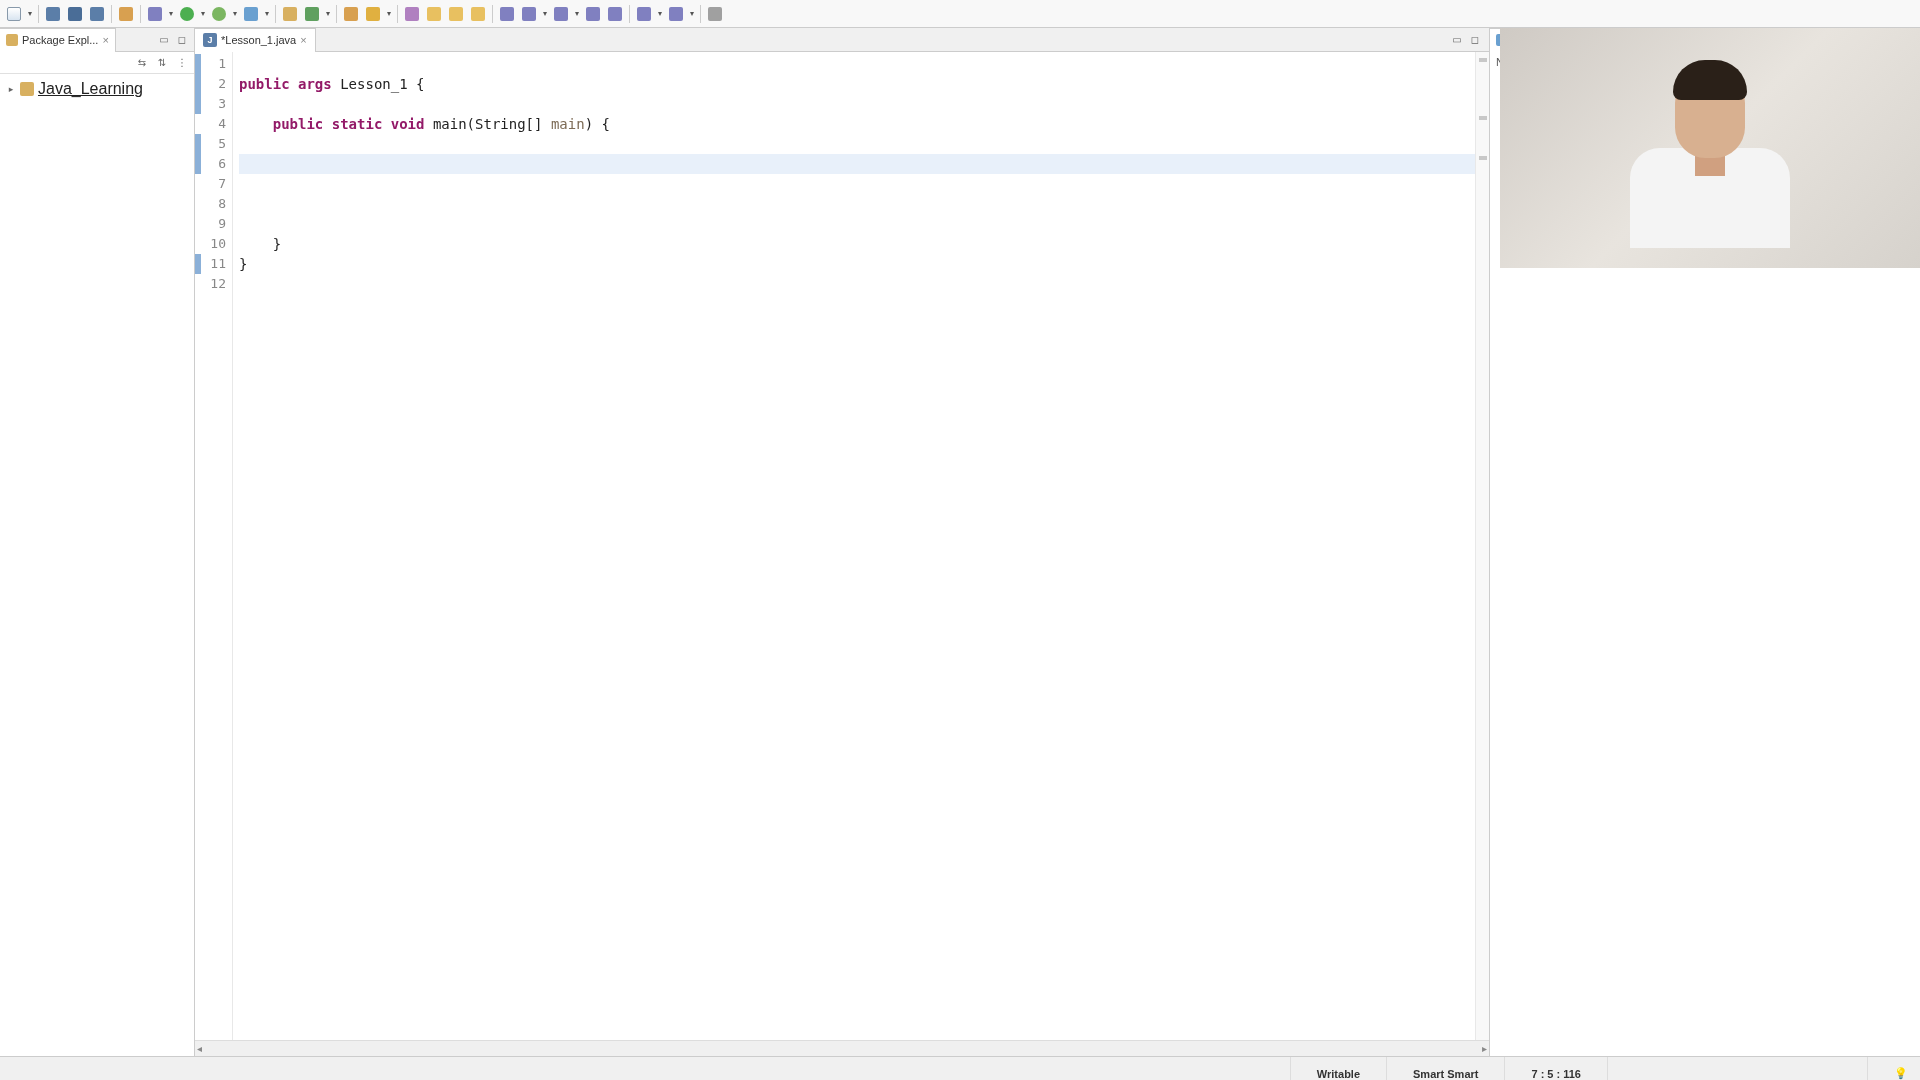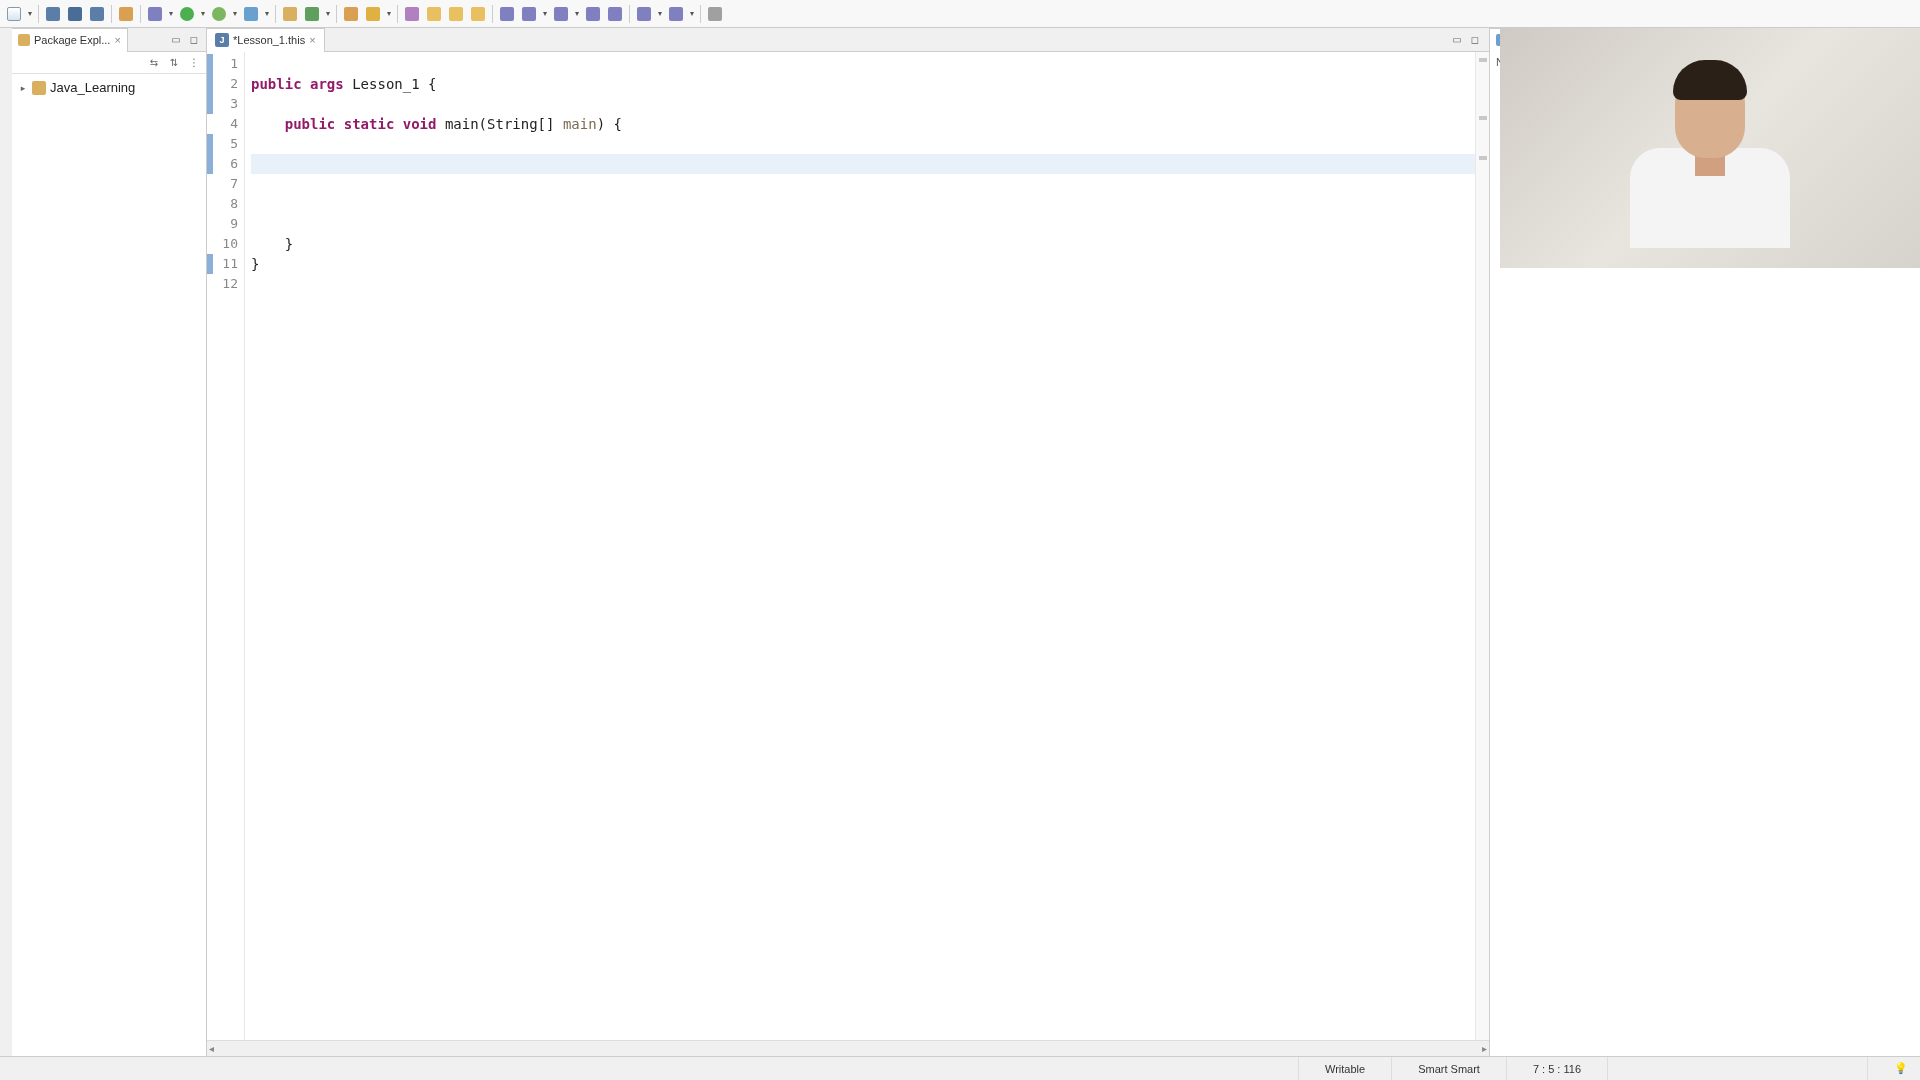--- a/index.html
+++ b/index.html
@@ -49,21 +49,20 @@
   .ic.toggle { background:#e8c060;}
   .ic.nav { background:#8080c0;}
   .ic.pin { background:#a0a0a0;}
 
   
   .main {
     flex: 1;
     display: flex;
     background: #6d28d9;
     position: relative;
-    margin-left: 12px;
   }
   
   .pkg-explorer {
     width: 195px;
     border-right: 1px solid #ccc;
     display: flex; flex-direction: column;
     background: #fff;
   }
   .view-tabbar {
     height: 24px;
@@ -97,21 +96,21 @@
   .tree {
     flex:1; padding:4px 0;
   }
   .tree-item {
     display:flex; align-items:center; gap:4px;
     padding: 2px 6px;
     cursor:pointer;
   }
   .tree-arrow { color:#666; font-size:9px; width:10px; text-align:center;}
   .tree-icon { width:14px; height:14px; background:#d8b060; border-radius:2px; display:inline-block;}
-  .tree-label { font-size:13px; color:#222;}
+  .tree-label { font-size:16px; color:#222;text-decoration:underline;}
 
   
   .editor-area {
     flex:1;
     display:flex; flex-direction:column;
     border-right:1px solid #ccc;
     min-width:0;
   }
   .editor-tabbar {
     height:24px; background:#f0f0f0; border-bottom:1px solid #ccc;
@@ -205,21 +204,21 @@
     width:30px; height:22px; background:#d0a080;
     position:absolute; top:106px; left:65px;
   }
 
   
   .statusbar {
     height:24px; background:#f0f0f0; border-top:1px solid #ccc;
     display:flex; align-items:center; font-size:11px; color:#333;
   }
   .statusbar .spacer { flex:1;}
-  .status-cell { padding:0 26px; border-left:1px solid #ddd; height:100%; display:flex; align-items:center;}
+  .status-cell { padding:0 26px; border-left:1px solid #ddd; height:100%; display:flex; align-items:flex-end;font-weight:bold;}
   .status-cell:first-of-type { border-left:1px solid #ddd;}
 </style>
 </head>
 <body>
 
 <div class="toolbar">
   <div class="tb-btn">
       <span class="ic new"></span>
     </div>
   <div class="tb-dd">▾</div>
@@ -341,21 +340,21 @@
         <span class="tree-icon"></span>
         <span class="tree-label">Java_Learning</span>
       </div>
     </div>
   </div>
 
   <div class="editor-area">
     <div class="editor-tabbar">
       <div class="editor-tab">
         <span class="j-icon">J</span>
-        <span>*Lesson_1.this</span>
+        <span>*Lesson_1.java</span>
         <span class="close" style="color:#888;cursor:pointer;">×</span>
       </div>
       <div class="view-toolbar-right" style="padding-right:6px;">
         <div class="mini-btn">▭</div>
         <div class="mini-btn">◻</div>
       </div>
     </div>
     <div class="editor-body">
       <div class="gutter" id="gutter">
           <div class="ln">1</div>

